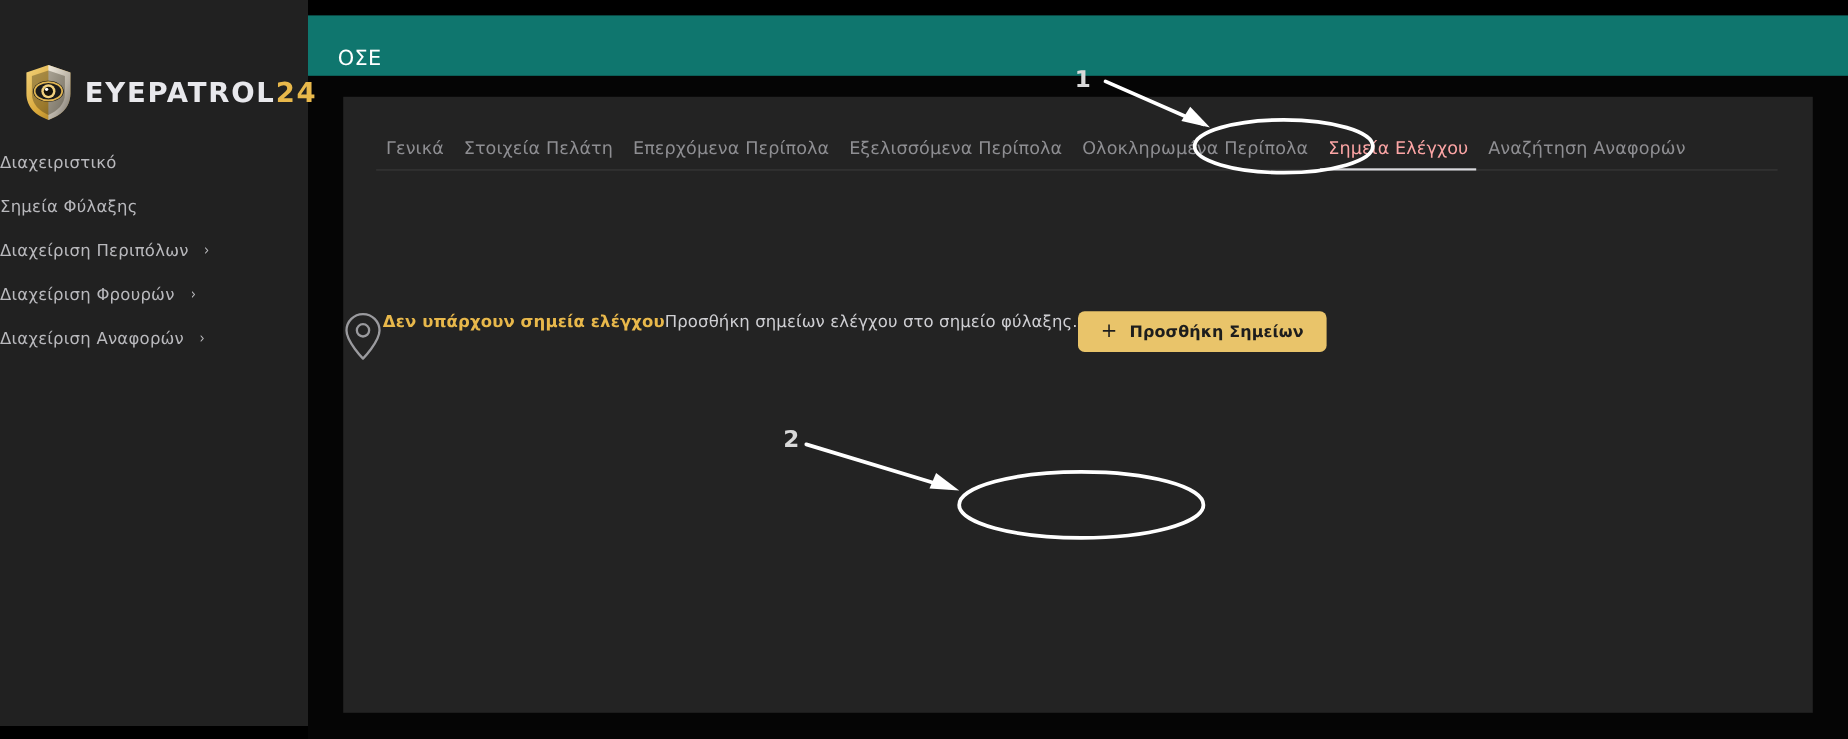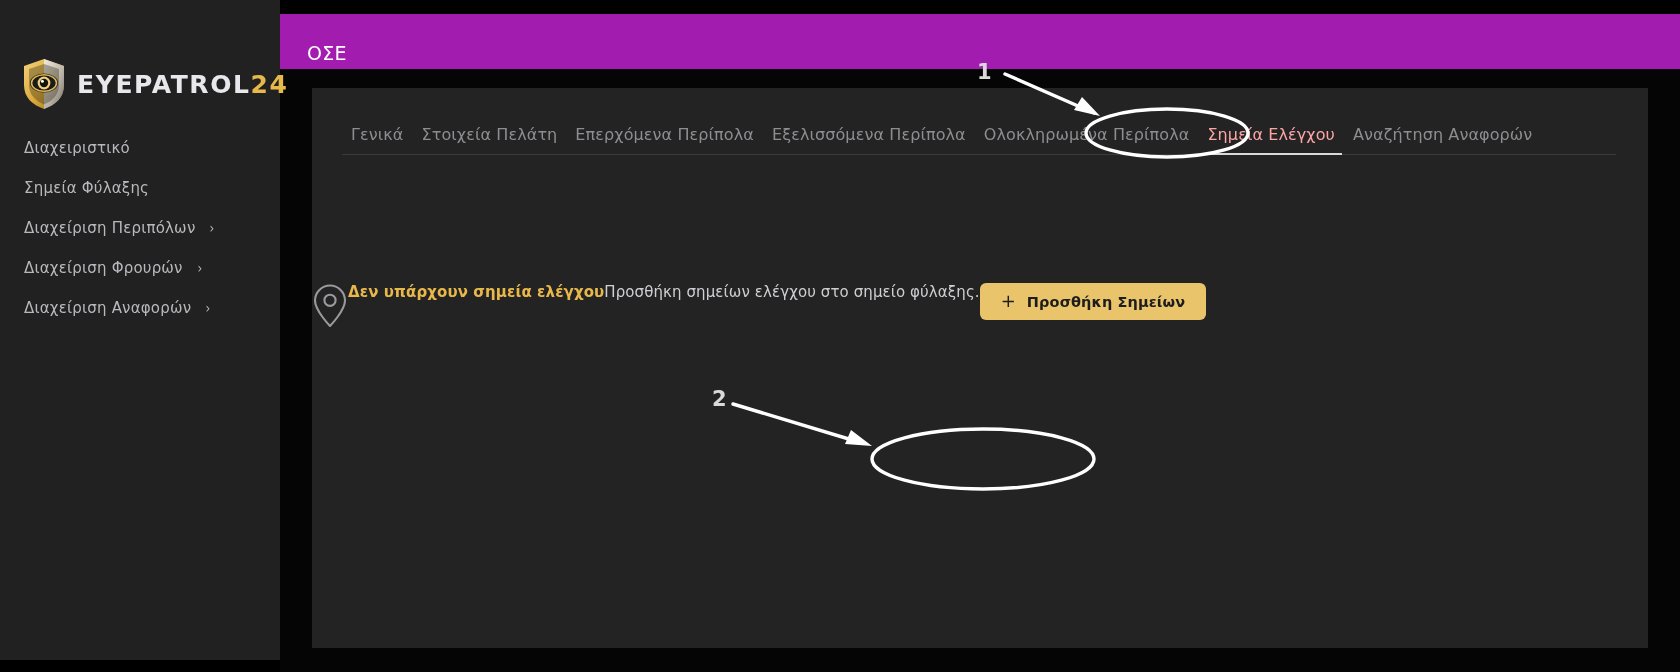--- a/index.html
+++ b/index.html
@@ -42,41 +42,41 @@
     color: #e8e8ec;
     font-family: "DejaVu Sans", "Liberation Sans", sans-serif;
     white-space: nowrap;
   }
   .logo-text .num { color: #e8b84b; }
 
   #nav { position: absolute; left: 0; top: 128px; width: 280px; }
   .nav-item {
     display: flex; align-items: center;
     height: 40px;
-    padding-left: 24px; padding-right: 18px;
+    padding-right: 18px;
     color: #b9b9bd;
     font-size: 15px;
     letter-spacing: .2px;
     cursor: pointer;
   }
   .nav-item .nav-label { white-space: nowrap; }
   .nav-item .chev {
     margin-left: 14px;
     color: #b9b9bd;
     font-size: 14px;
     line-height: 1;
     transform: scaleX(.85);
   }
 
   
   #header {
     position: absolute;
     left: 280px; top: 14px;
     width: 1400px; height: 55px;
-    background: #a21caf;
+    background: #0f766e;
   }
   #header-title {
     position: absolute;
     left: 27px; top: 28px;
     font-size: 19px;
     color: #ffffff;
     letter-spacing: .3px;
   }
   #topbar-black {
     position: absolute; left: 280px; top:0; width: 1400px; height: 14px;

